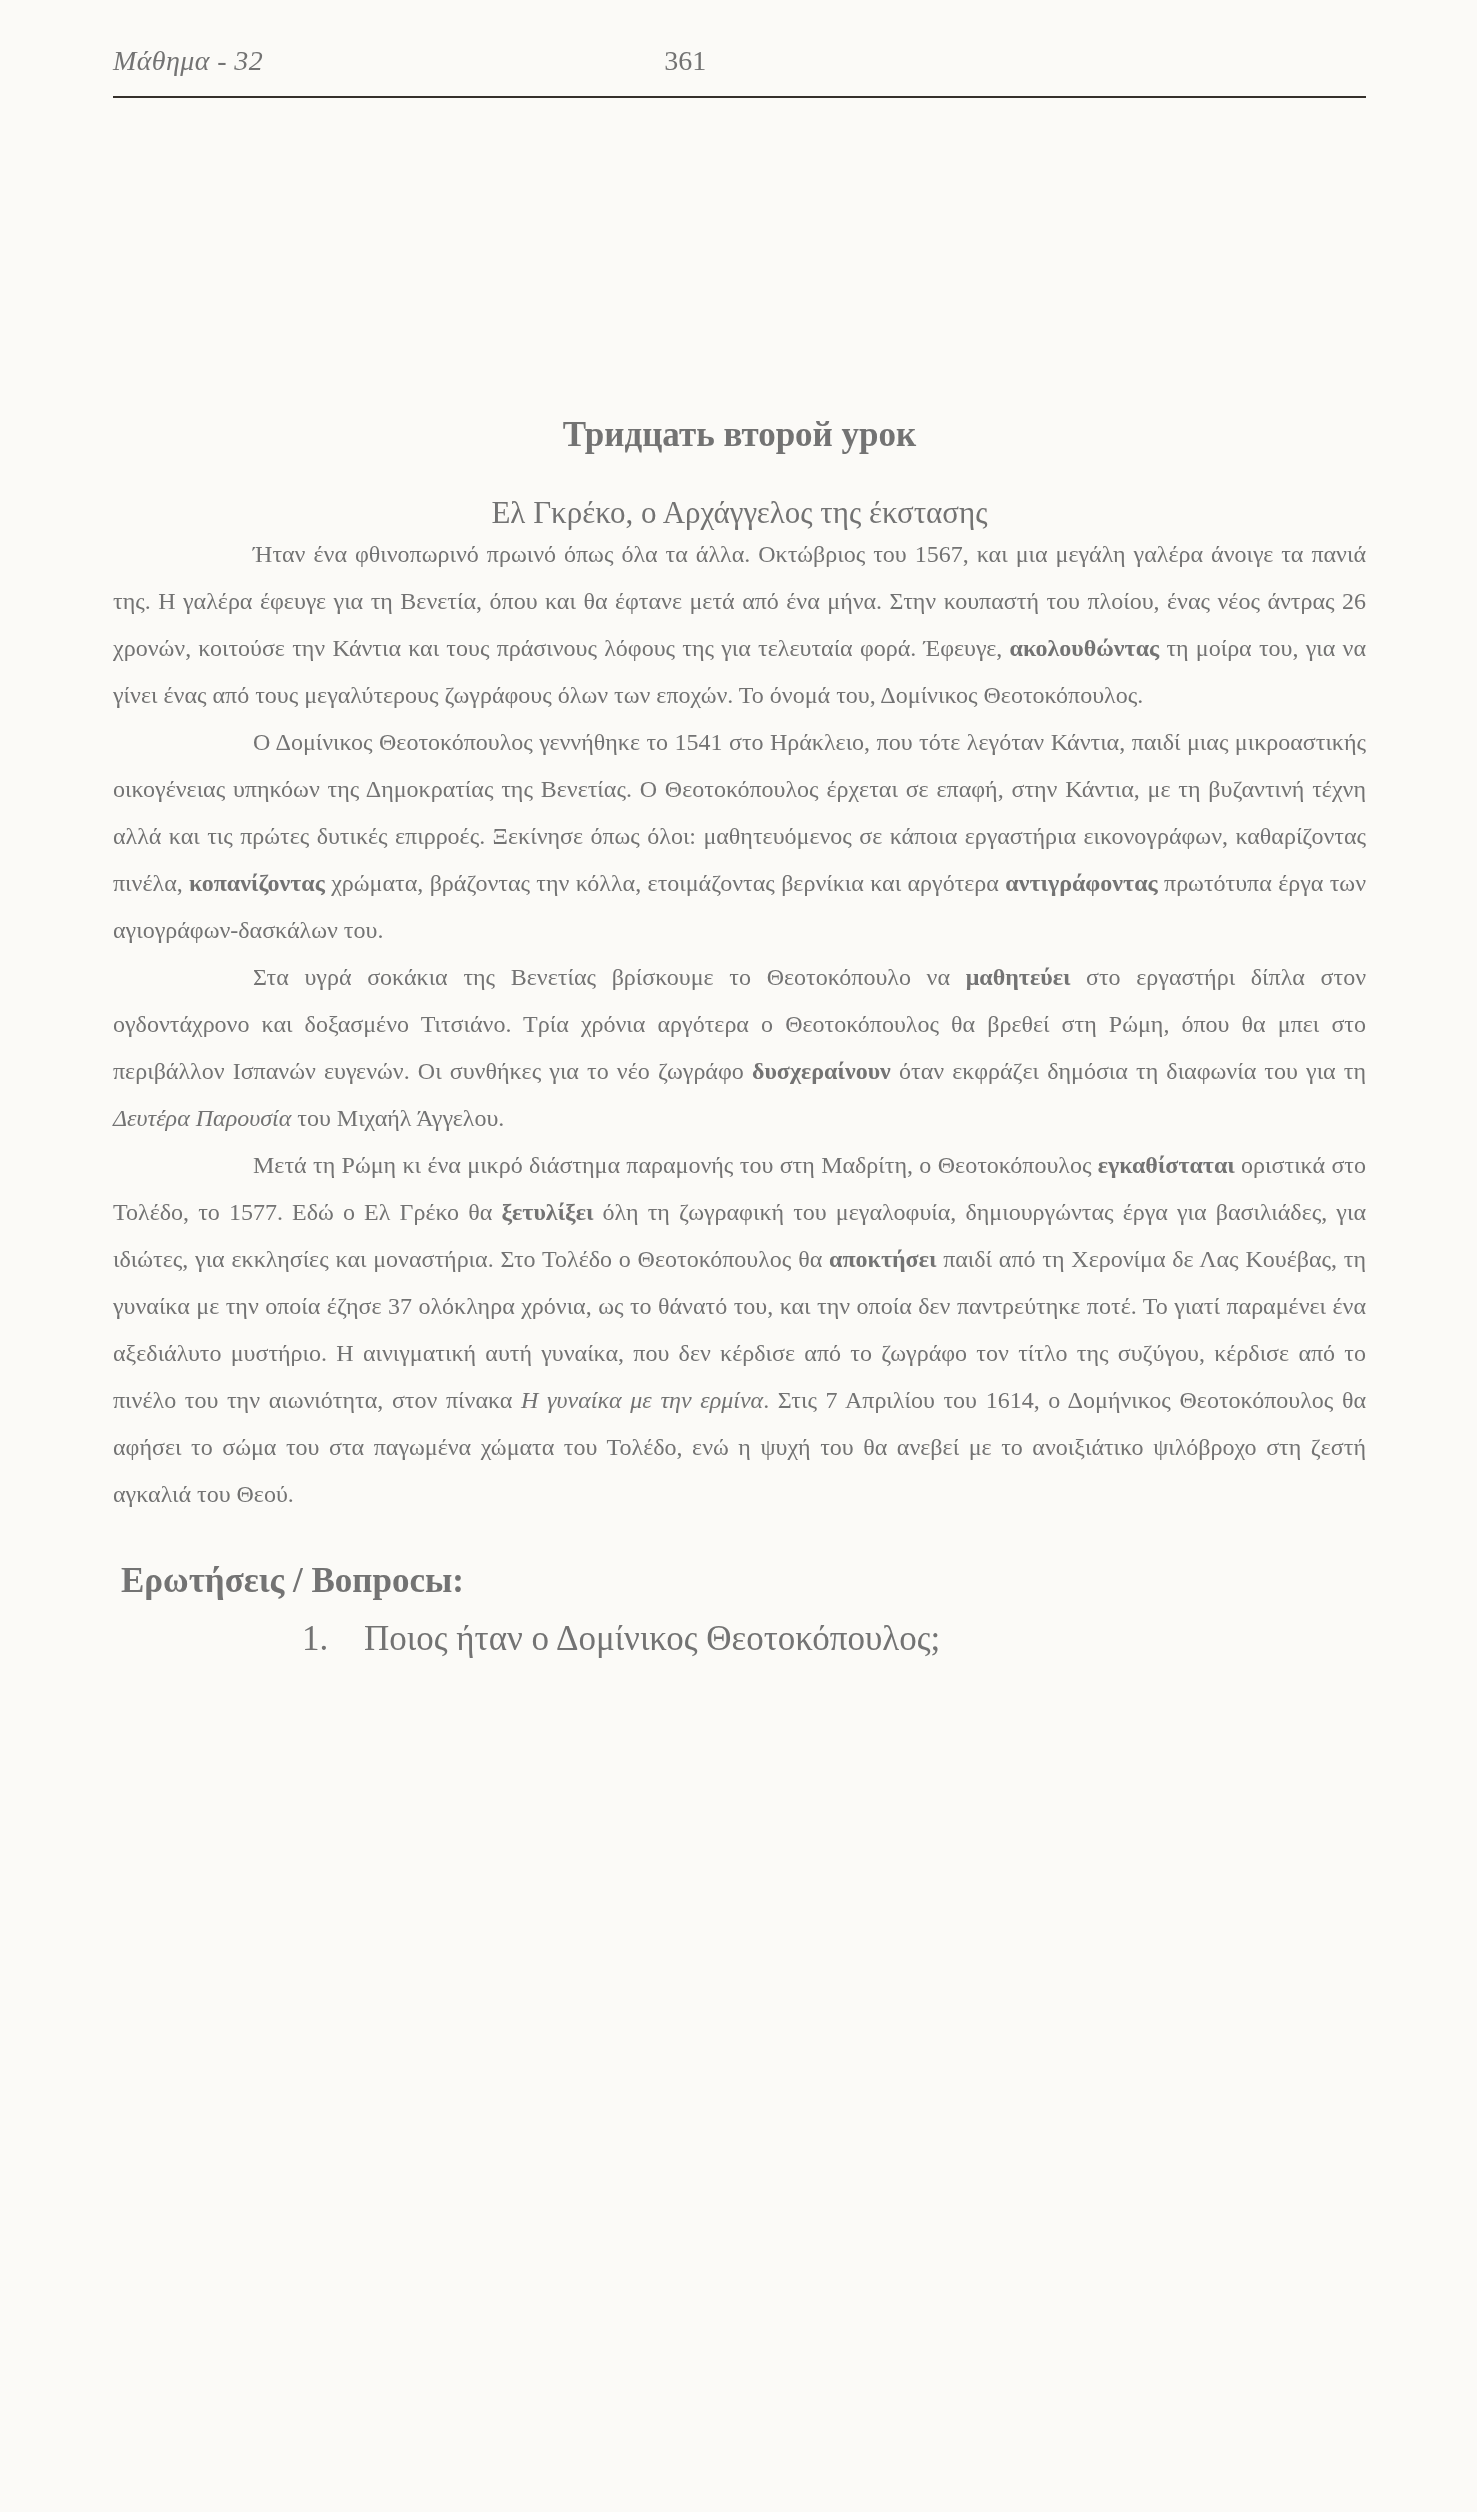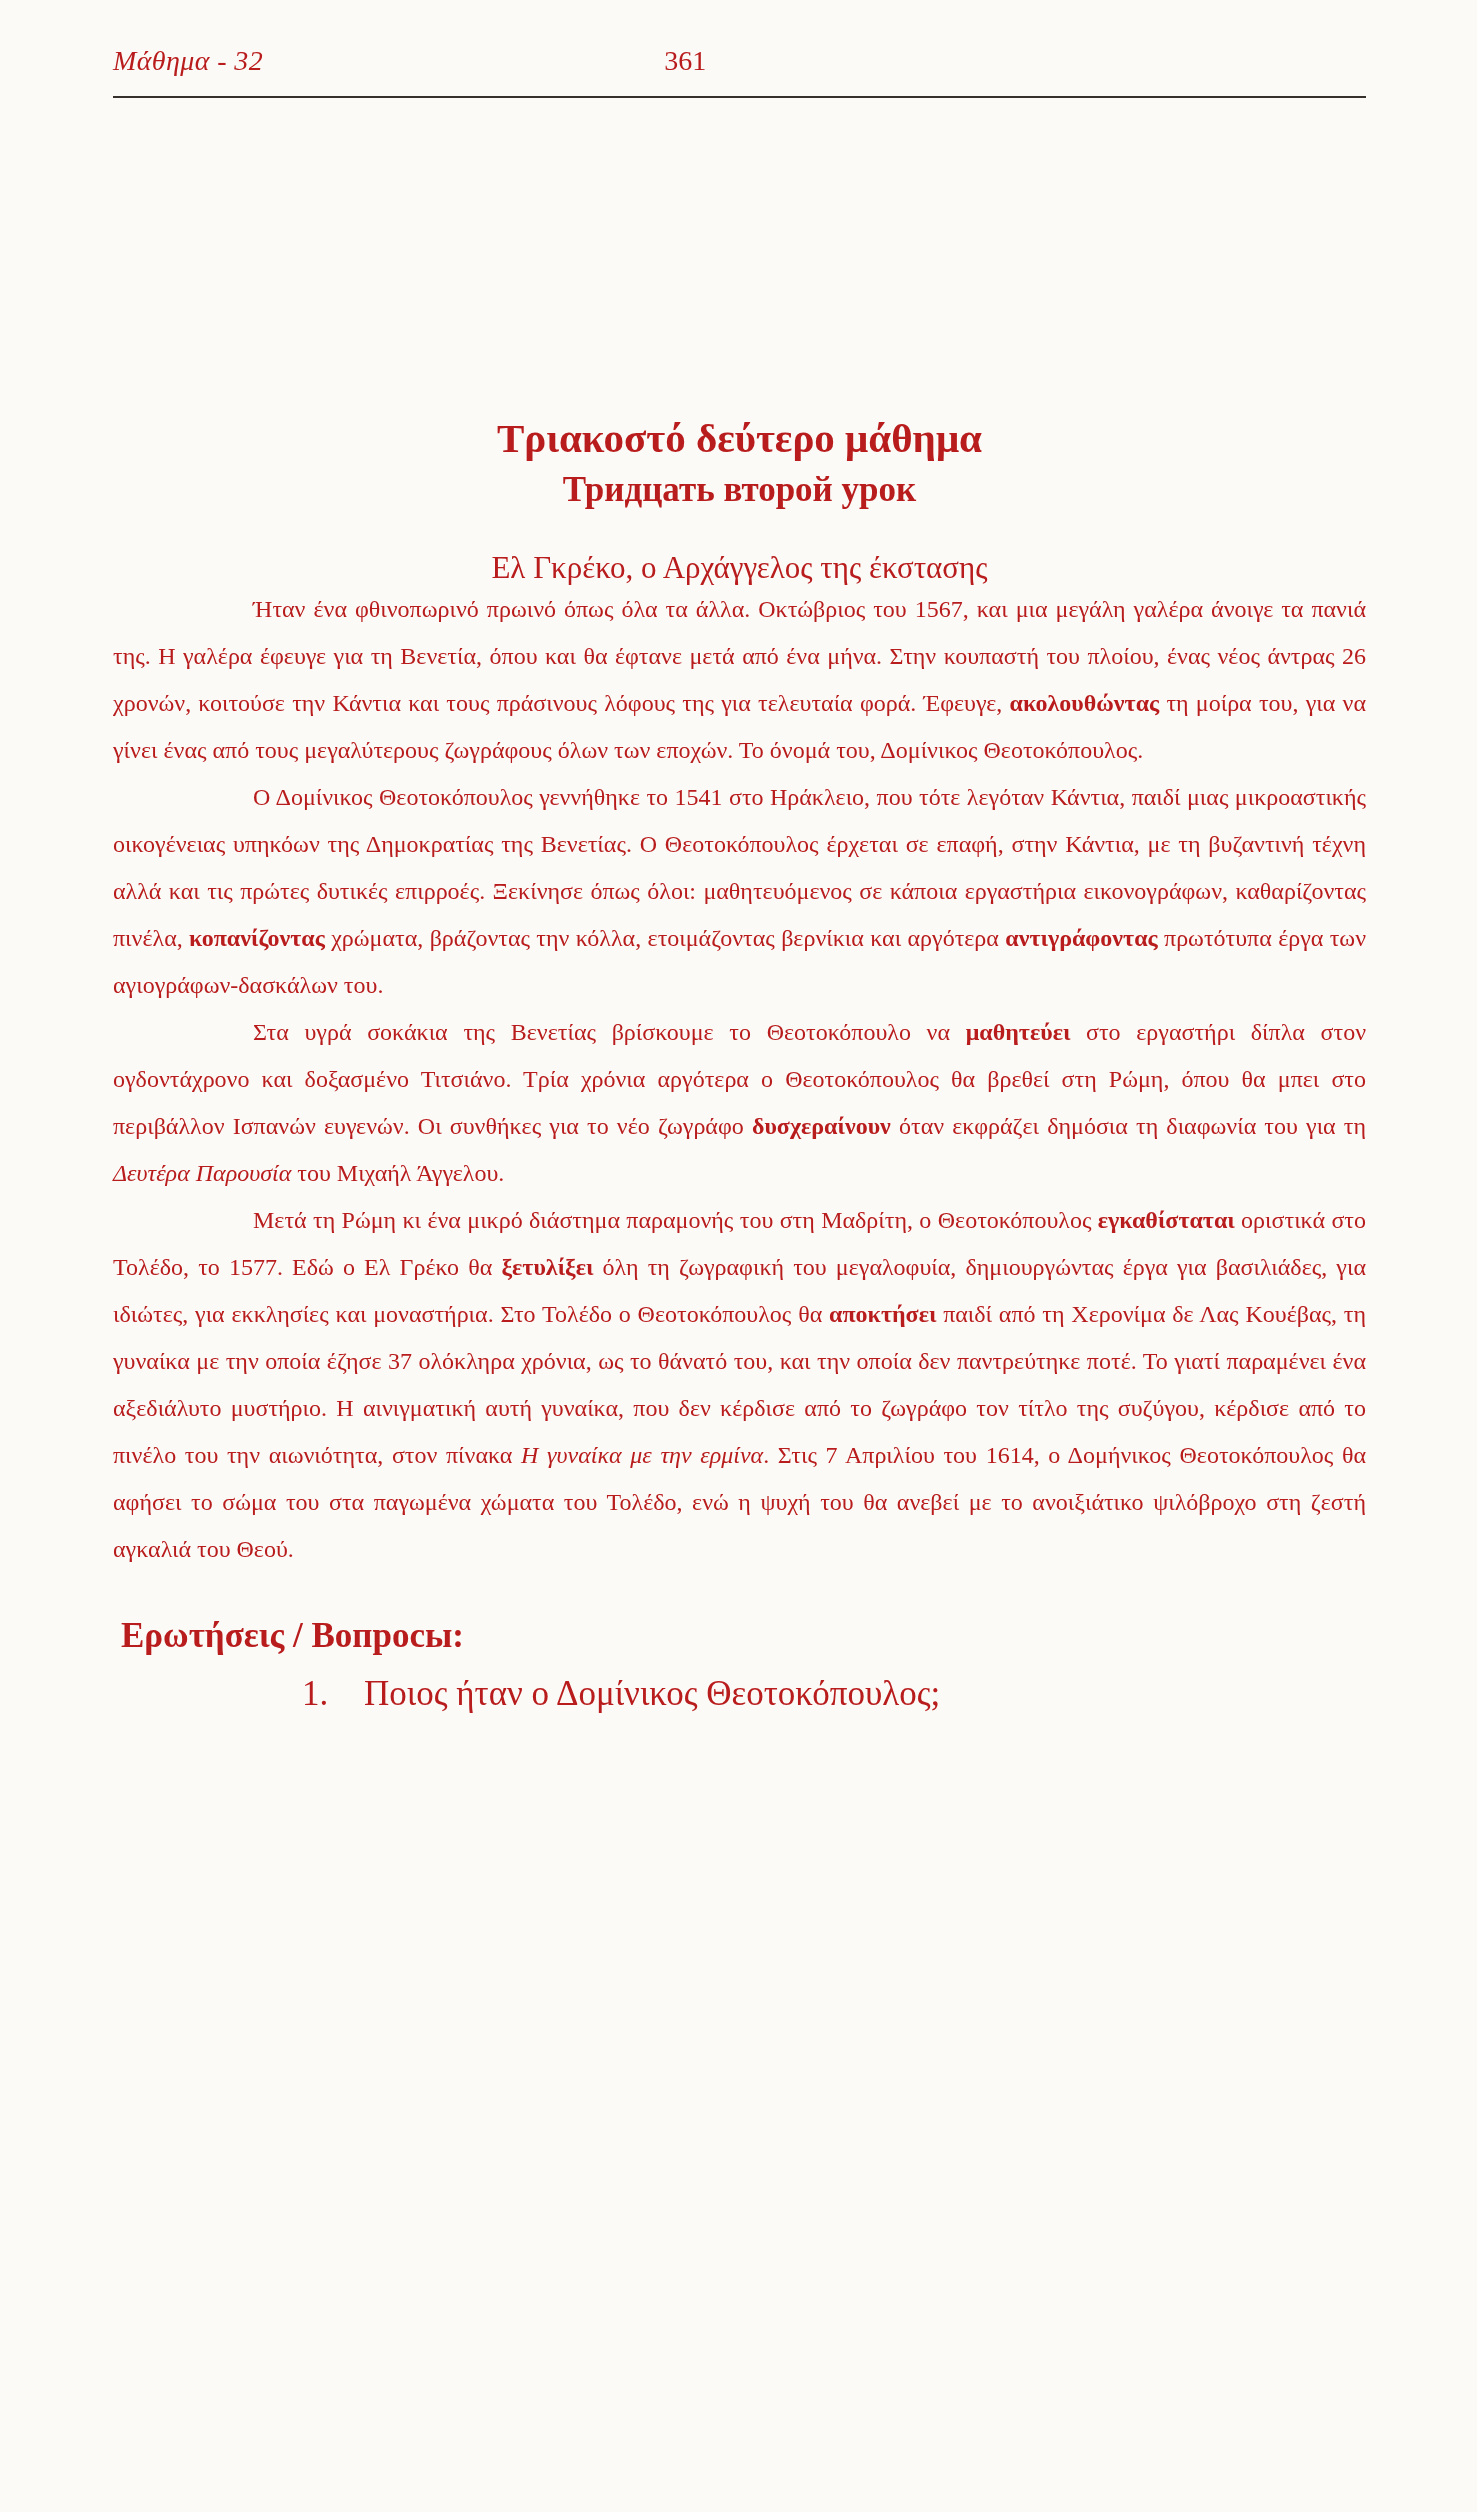--- a/index.html
+++ b/index.html
@@ -6,21 +6,21 @@
   body {
     background: #e9e9e7;
     font-family: "Liberation Serif", "DejaVu Serif", serif;
   }
   .page {
     position: relative;
     width: 1478px;
     height: 2512px;
     margin: 0 auto;
     background: #fbfaf7;
-    color: #b91c1c;
+    color: #737373;
     overflow: hidden;
     box-sizing: border-box;
     padding: 45px 112px 0 113px;
   }
   
   .running-head {
     position: relative;
     height: 36px;
     font-size: 28px;
   }
@@ -104,21 +104,20 @@
 <div class="page">
 
   <div class="running-head">
     <span class="lesson-label">Μάθημα - 32</span>
     <span class="page-number">361</span>
   </div>
 
   <div class="head-rule"></div>
 
   <div class="title-block">
-    <h1 class="title-greek">Τριακοστό δεύτερο μάθημα</h1>
     <h1 class="title-russian">Тридцать второй урок</h1>
     <h2 class="subtitle">Ελ Γκρέκο, ο Αρχάγγελος της έκστασης</h2>
   </div>
 
   <div class="body-text">
     <p><span>Ήταν ένα φθινοπωρινό πρωινό όπως όλα τα άλλα. Οκτώβριος του 1567, και μια μεγάλη γαλέρα άνοιγε τα πανιά της. Η γαλέρα έφευγε για τη Βενετία, όπου και θα έφτανε μετά από ένα μήνα. Στην κουπαστή του πλοίου, ένας νέος άντρας 26 χρονών, κοιτούσε την Κάντια και τους πράσινους λόφους της για τελευταία φορά. Έφευγε, </span><span class="b">ακολουθώντας</span><span> τη μοίρα του, για να γίνει ένας από τους μεγαλύτερους ζωγράφους όλων των εποχών. Το όνομά του, Δομίνικος Θεοτοκόπουλος.</span></p>
     <p><span>Ο Δομίνικος Θεοτοκόπουλος γεννήθηκε το 1541 στο Ηράκλειο, που τότε λεγόταν Κάντια, παιδί μιας μικροαστικής οικογένειας υπηκόων της Δημοκρατίας της Βενετίας. Ο Θεοτοκόπουλος έρχεται σε επαφή, στην Κάντια, με τη βυζαντινή τέχνη αλλά και τις πρώτες δυτικές επιρροές. Ξεκίνησε όπως όλοι: μαθητευόμενος σε κάποια εργαστήρια εικονογράφων, καθαρίζοντας πινέλα, </span><span class="b">κοπανίζοντας</span><span> χρώματα, βράζοντας την κόλλα, ετοιμάζοντας βερνίκια και αργότερα </span><span class="b">αντιγράφοντας</span><span> πρωτότυπα έργα των αγιογράφων-δασκάλων του.</span></p>
     <p><span>Στα υγρά σοκάκια της Βενετίας βρίσκουμε το Θεοτοκόπουλο να </span><span class="b">μαθητεύει</span><span> στο εργαστήρι δίπλα στον ογδοντάχρονο και δοξασμένο Τιτσιάνο. Τρία χρόνια αργότερα ο Θεοτοκόπουλος θα βρεθεί στη Ρώμη, όπου θα μπει στο περιβάλλον Ισπανών ευγενών. Οι συνθήκες για το νέο ζωγράφο </span><span class="b">δυσχεραίνουν</span><span> όταν εκφράζει δημόσια τη διαφωνία του για τη </span><span class="i">Δευτέρα Παρουσία</span><span> του Μιχαήλ Άγγελου.</span></p>
     <p><span>Μετά τη Ρώμη κι ένα μικρό διάστημα παραμονής του στη Μαδρίτη, ο Θεοτοκόπουλος </span><span class="b">εγκαθίσταται</span><span> οριστικά στο Τολέδο, το 1577. Εδώ ο Ελ Γρέκο θα </span><span class="b">ξετυλίξει</span><span> όλη τη ζωγραφική του μεγαλοφυία, δημιουργώντας έργα για βασιλιάδες, για ιδιώτες, για εκκλησίες και μοναστήρια. Στο Τολέδο ο Θεοτοκόπουλος θα </span><span class="b">αποκτήσει</span><span> παιδί από τη Χερονίμα δε Λας Κουέβας, τη γυναίκα με την οποία έζησε 37 ολόκληρα χρόνια, ως το θάνατό του, και την οποία δεν παντρεύτηκε ποτέ. Το γιατί παραμένει ένα αξεδιάλυτο μυστήριο. Η αινιγματική αυτή γυναίκα, που δεν κέρδισε από το ζωγράφο τον τίτλο της συζύγου, κέρδισε από το πινέλο του την αιωνιότητα, στον πίνακα </span><span class="i">Η γυναίκα με την ερμίνα</span><span>. Στις 7 Απριλίου του 1614, ο Δομήνικος Θεοτοκόπουλος θα αφήσει το σώμα του στα παγωμένα χώματα του Τολέδο, ενώ η ψυχή του θα ανεβεί με το ανοιξιάτικο ψιλόβροχο στη ζεστή αγκαλιά του Θεού.</span></p>
   </div>

